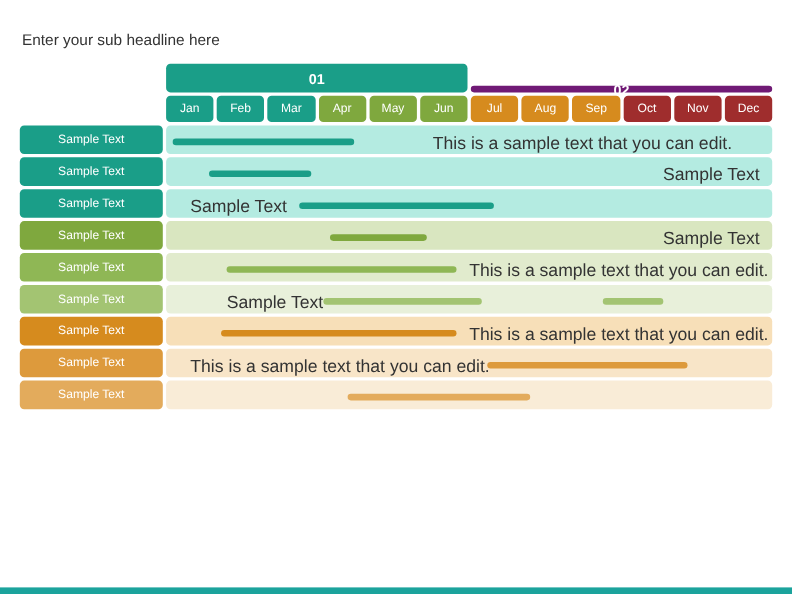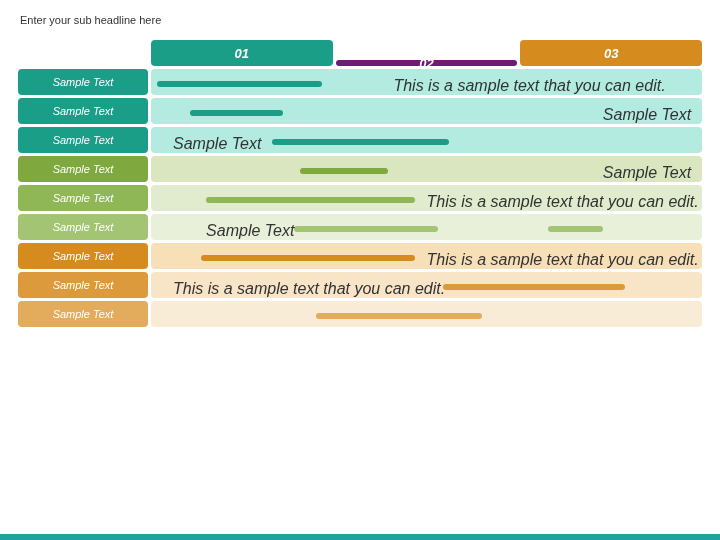--- a/index.html
+++ b/index.html
@@ -1,20 +1,20 @@
 <!DOCTYPE html>
 <html><head>
 <meta charset="utf-8">
 <style>
   * { margin: 0; padding: 0; box-sizing: border-box; }
   body { font-family: Arial, sans-serif; width: 720px; height: 540px; background: #fff; position: relative; }
   .header { padding: 12px 20px 8px; }
   .title { font-size: 22px; font-weight: bold; color: #1a8276; letter-spacing: 0.5px; }
-  .subtitle { font-size: 11px; color: #333; margin-top: 2px; }
-  .chart { padding: 6px 18px 12px; font-style: italic; }
+  .subtitle { font-size: 14px; color: #333; margin-top: 16px; }
+  .chart { padding: 6px 18px 12px; }
   .qrow { display: flex; height: 26px; gap: 3px; margin-bottom: 3px; }
   .qrow .spacer { width: 130px; flex-shrink: 0; }
   .qcell { flex: 1; display: flex; align-items: center; justify-content: center; color: #fff; font-weight: bold; font-size: 13px; border-radius: 4px; }
   .mrow { display: flex; height: 24px; gap: 3px; margin-bottom: 3px; }
   .mrow .spacer { width: 130px; flex-shrink: 0; }
   .mcell { flex: 1; display: flex; align-items: center; justify-content: center; color: #fff; font-size: 11px; border-radius: 4px; }
   .row { display: flex; height: 26px; gap: 3px; margin-bottom: 3px; position: relative; }
   .label { width: 130px; flex-shrink: 0; display: flex; align-items: center; justify-content: center; color: #fff; font-size: 11px; border-radius: 4px; }
   .track { flex: 1; position: relative; border-radius: 4px; }
   .bar { position: absolute; height: 6px; top: 12px; border-radius: 3px; }
@@ -27,21 +27,36 @@
 <div class="header">
   <div class="subtitle">Enter your sub headline here</div>
 </div>
 
 <div class="chart">
   <div class="qrow">
     <div class="spacer"></div>
 
   <div class="qcell" style="background: rgb(26, 158, 136);">01</div>
       <div class="qcell" style="background: #701a75; margin-top: 20px;">02</div>
-      <div class="qcell" style="background: rgb(214, 139, 30);">03</div>
+    </div>
+  <div class="mrow">
+    <div class="spacer"></div>
+
+  <div class="mcell" style="background: rgb(26, 158, 136);">Jan</div>
+      <div class="mcell" style="background: rgb(26, 158, 136);">Feb</div>
+      <div class="mcell" style="background: rgb(26, 158, 136);">Mar</div>
+      <div class="mcell" style="background: rgb(127, 168, 62);">Apr</div>
+      <div class="mcell" style="background: rgb(127, 168, 62);">May</div>
+      <div class="mcell" style="background: rgb(127, 168, 62);">Jun</div>
+      <div class="mcell" style="background: rgb(214, 139, 30);">Jul</div>
+      <div class="mcell" style="background: rgb(214, 139, 30);">Aug</div>
+      <div class="mcell" style="background: rgb(214, 139, 30);">Sep</div>
+      <div class="mcell" style="background: rgb(159, 45, 45);">Oct</div>
+      <div class="mcell" style="background: rgb(159, 45, 45);">Nov</div>
+      <div class="mcell" style="background: rgb(159, 45, 45);">Dec</div>
     </div>
   <div id="rows">
       <div class="row">
         <div class="label" style="background: rgb(26, 158, 136);">Sample Text</div>
         <div class="track" style="background: rgb(180, 235, 225);">
           <div class="bar" style="left: 1%; width: 30%; background: rgb(26, 158, 136);"></div>
           <div class="txt" style="left: 44%;">This is a sample text that you can edit.</div>
         </div>
       </div>
       <div class="row">

